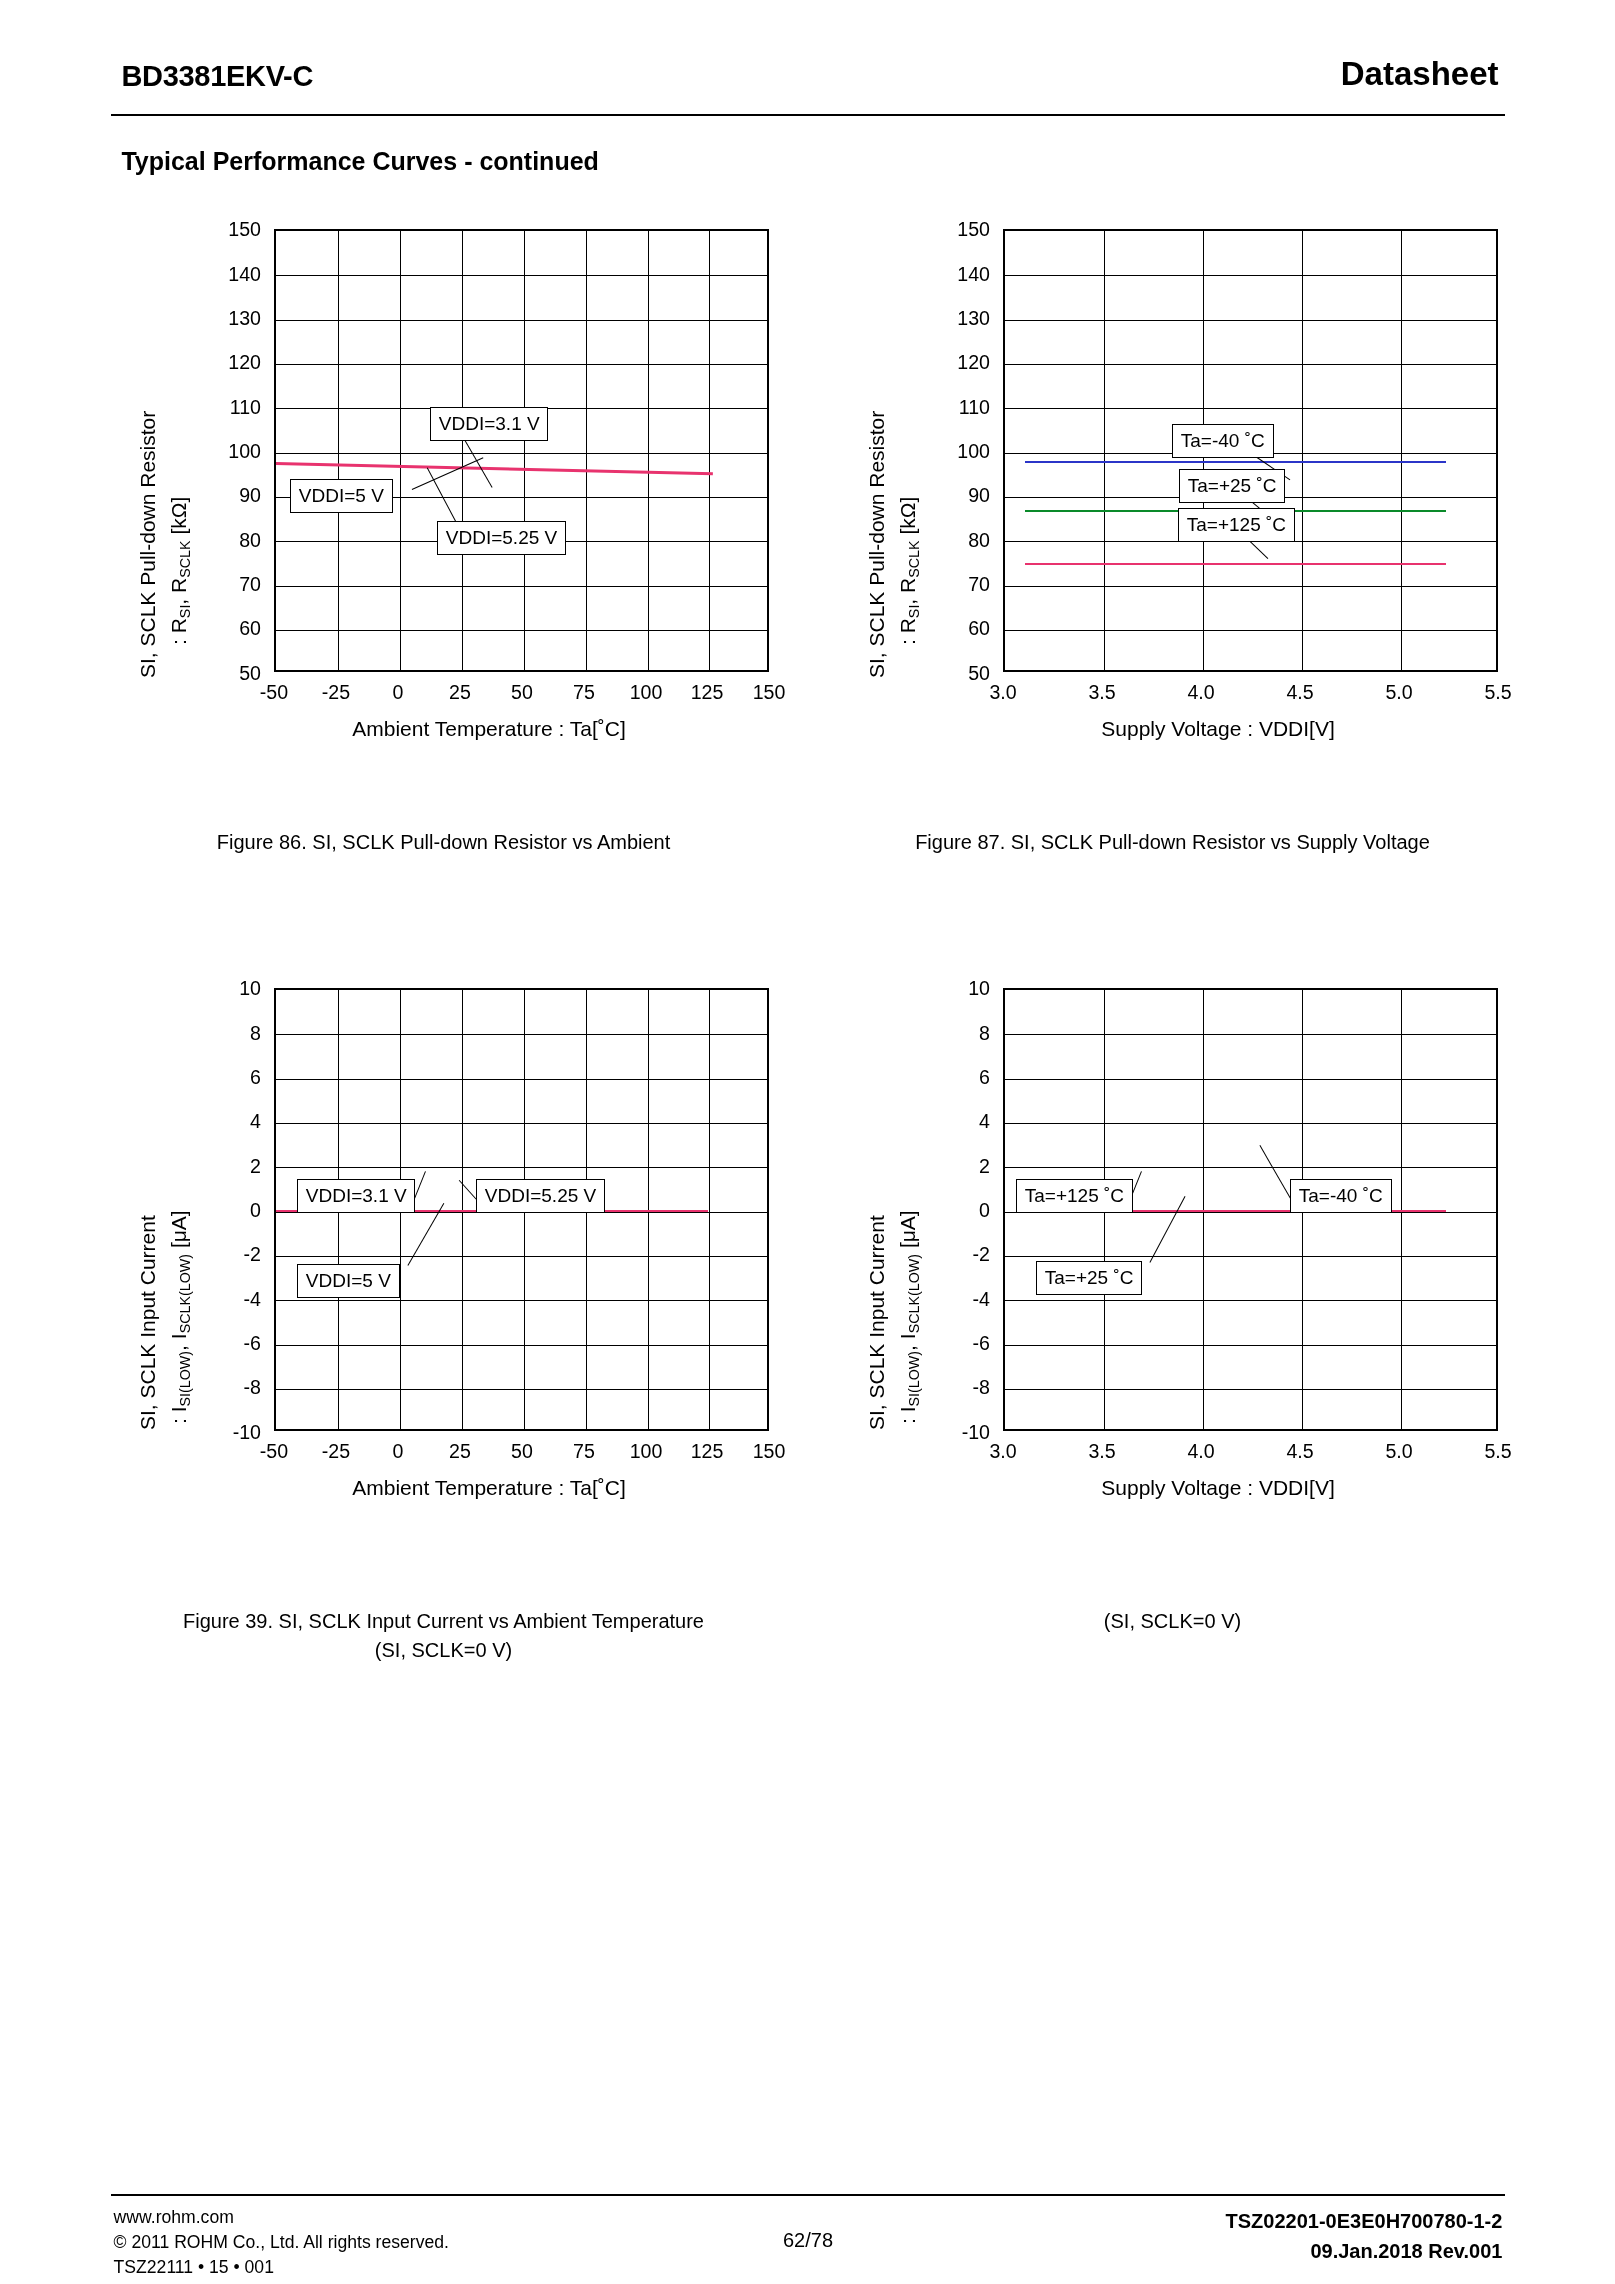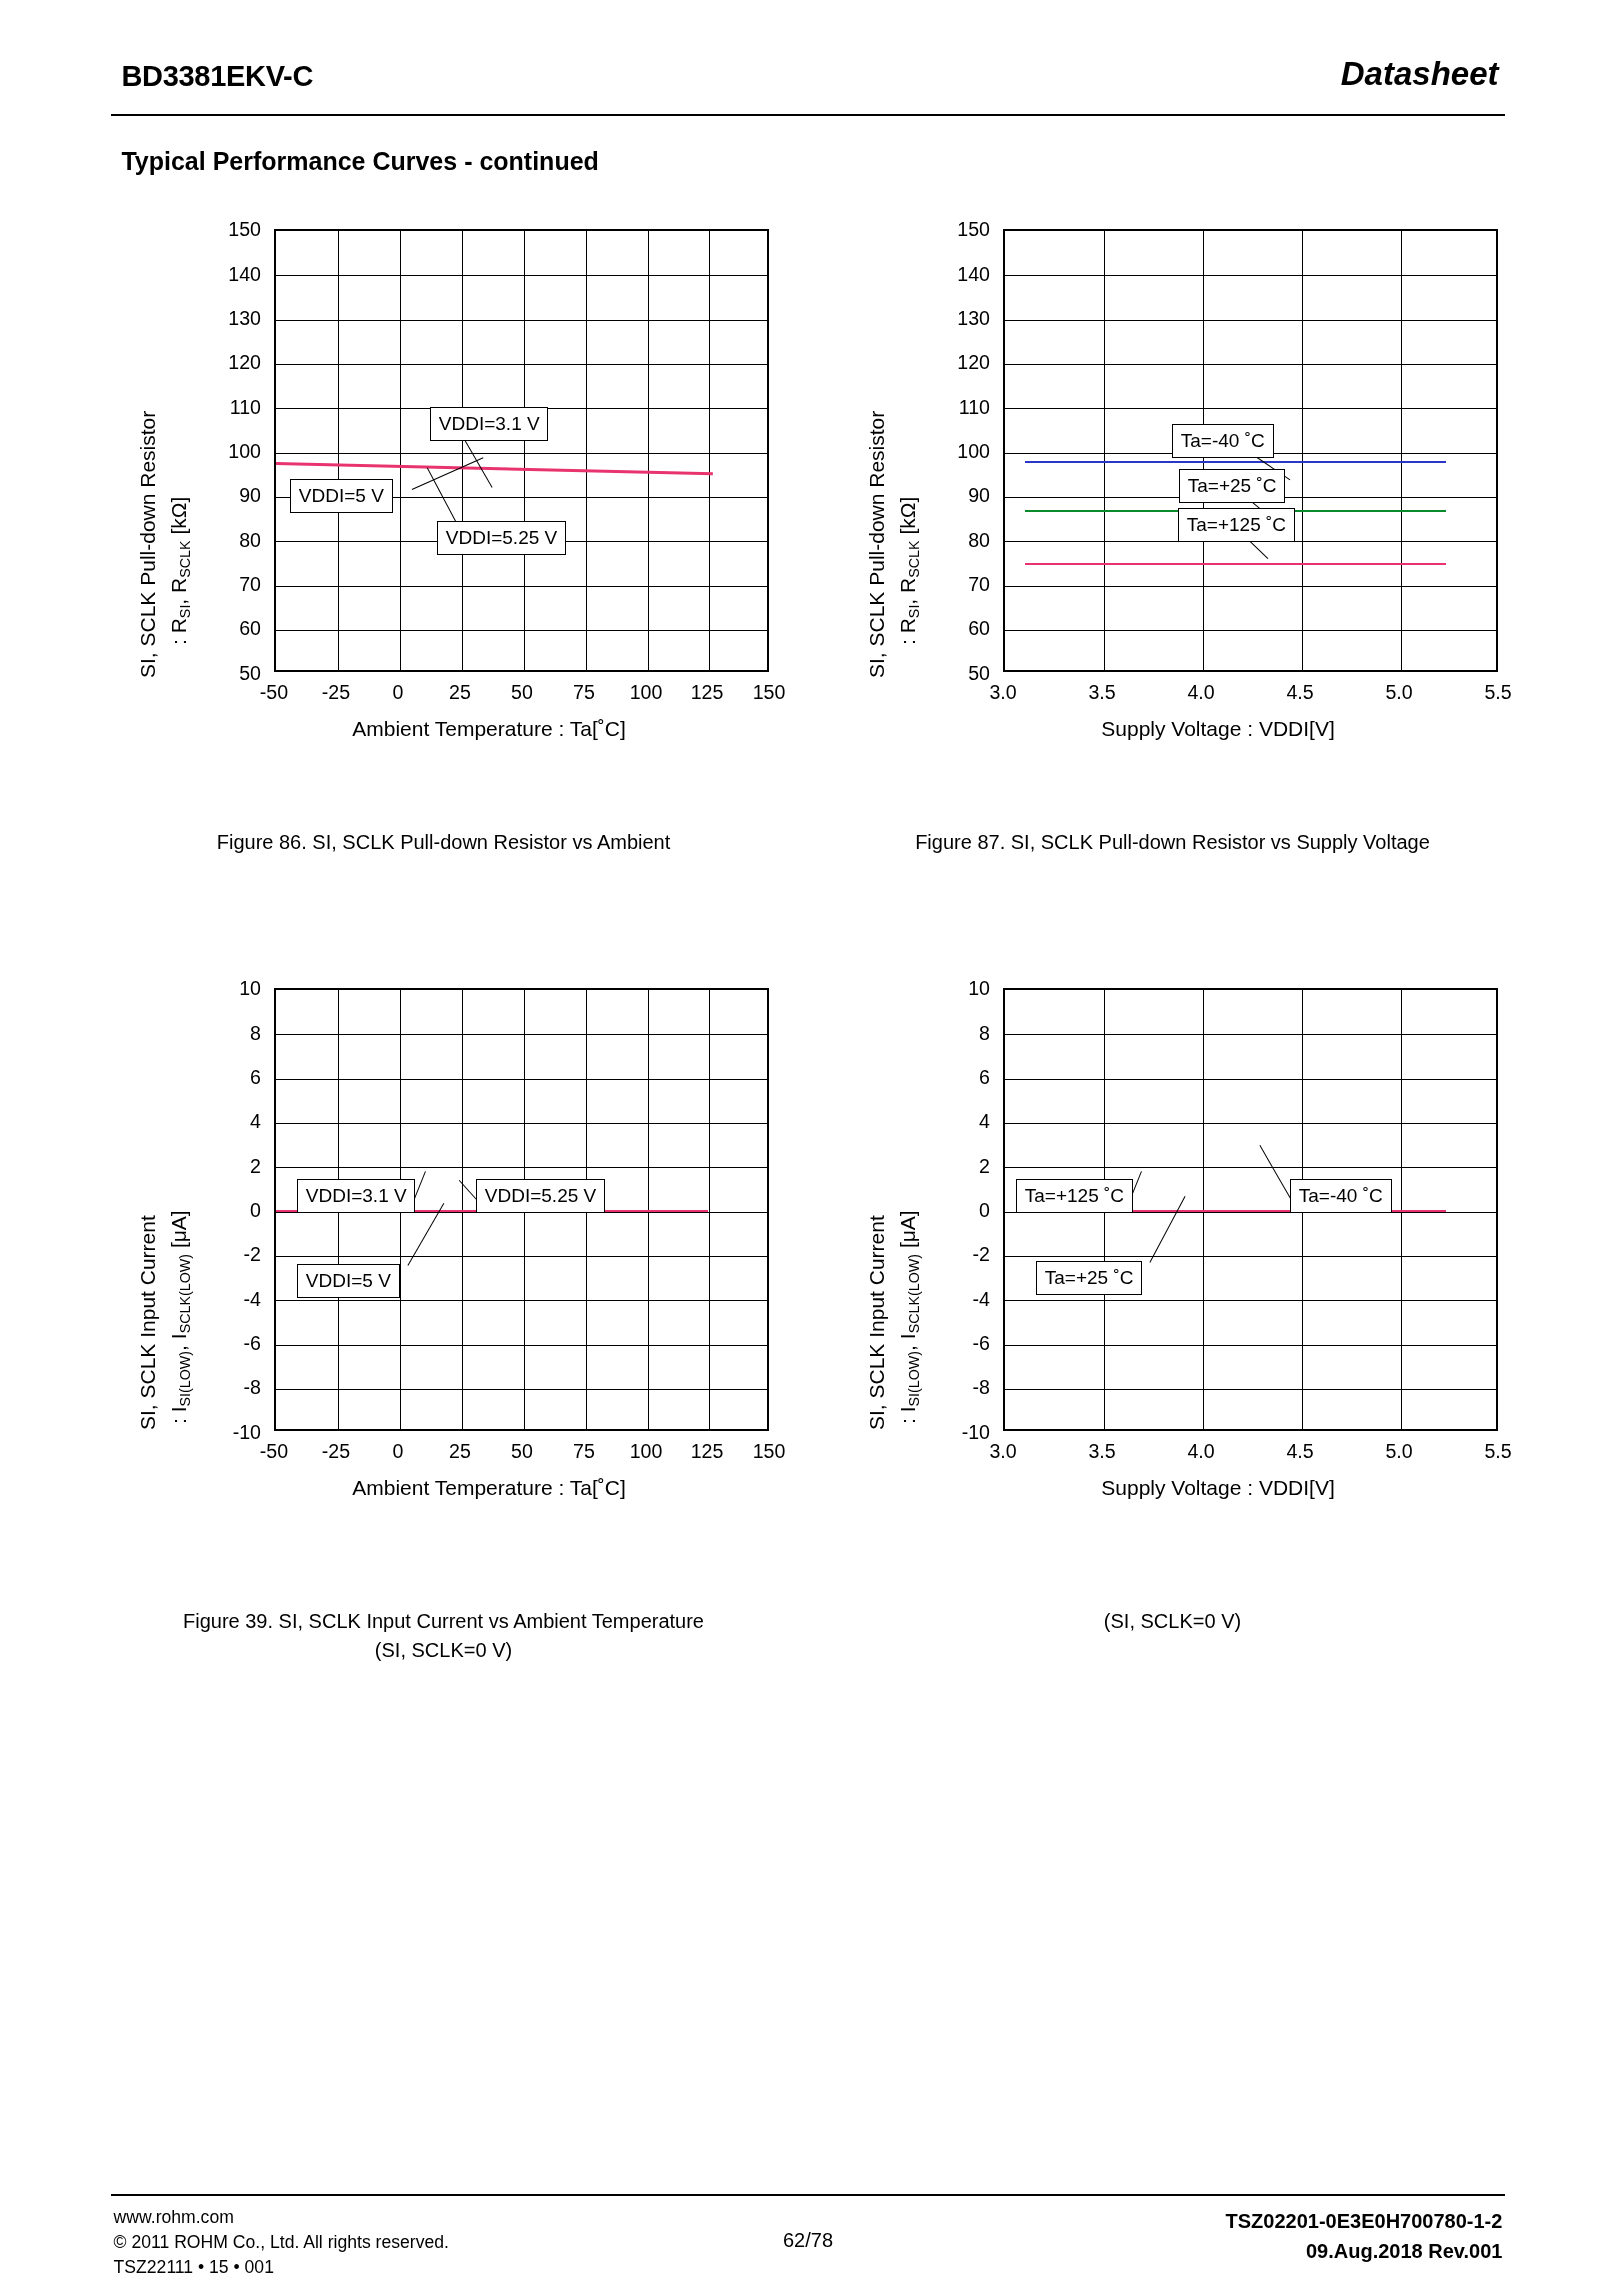--- a/index.html
+++ b/index.html
@@ -36,21 +36,20 @@
     font-size: 29px;
     font-weight: bold;
     letter-spacing: -0.3px;
   }
   .header .doc-type {
     position: absolute;
     right: 6.5px;
     top: 3.9px;
     font-size: 33px;
     font-weight: bold;
-    font-style: italic;
   }
   .section-title {
     margin-top: 31px;
     margin-left: 10.4px;
     font-size: 25px;
     font-weight: bold;
   }
 
   
   .figures {
@@ -497,19 +496,19 @@
     <div class="footer-rule"></div>
     <div class="footer-inner">
       <div class="footer-left">
         <div>www.rohm.com</div>
         <div>© 2011 ROHM Co., Ltd. All rights reserved.</div>
         <div>TSZ22111 •  15 •  001</div>
       </div>
       <div class="footer-center">62/78</div>
       <div class="footer-right">
         <div>TSZ02201-0E3E0H700780-1-2</div>
-        <div>09.Aug.2018 Rev.001</div>
+        <div>09.Jan.2018 Rev.001</div>
       </div>
     </div>
   </div>
 
 </div>
 
 
 </body></html>

